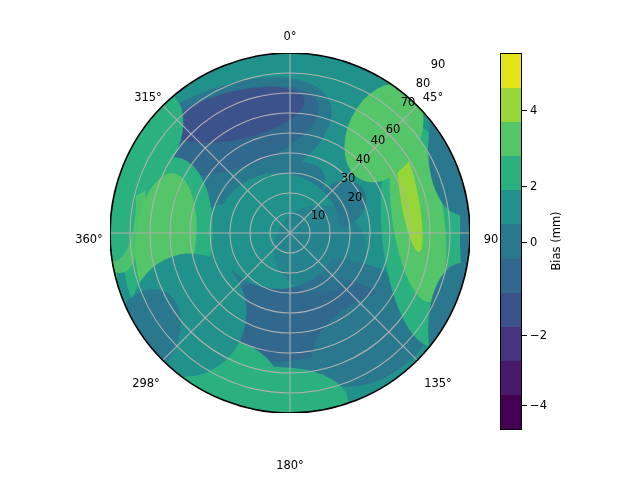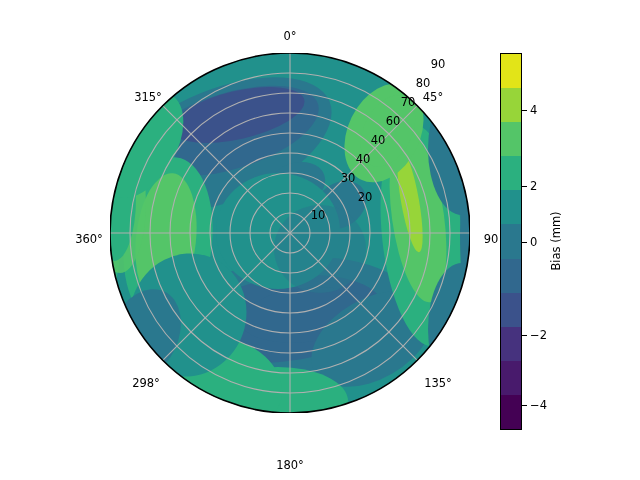--- a/index.html
+++ b/index.html
@@ -202,25 +202,25 @@
     <div class="ang-label" style="left:180px; top:-17px;">0°</div>
     <div class="ang-label" style="left:323px; top:44px;">45°</div>
     <div class="ang-label" style="left:381px; top:186px;">90</div>
     <div class="ang-label" style="left:328px; top:330px;">135°</div>
     <div class="ang-label" style="left:180px; top:412px;">180°</div>
     <div class="ang-label" style="left:36px; top:330px;">298°</div>
     <div class="ang-label" style="left:-21px; top:186px;">360°</div>
     <div class="ang-label" style="left:38px; top:44px;">315°</div>
 
     <div class="rad-label" style="left:208px; top:162px;">10</div>
-    <div class="rad-label" style="left:233px; top:144px;padding-left:44px;">20</div>
+    <div class="rad-label" style="left:223px; top:144px;padding-left:44px;">20</div>
     <div class="rad-label" style="left:238px; top:125px;">30</div>
     <div class="rad-label" style="left:253px; top:106px;">40</div>
     <div class="rad-label" style="left:268px; top:87px;">40</div>
-    <div class="rad-label" style="left:283px; top:68px;">60</div>
+    <div class="rad-label" style="left:283px; top:76px;">60</div>
     <div class="rad-label" style="left:298px; top:49px;">70</div>
     <div class="rad-label" style="left:313px; top:30px;">80</div>
     <div class="rad-label" style="left:328px; top:11px;">90</div>
   </div>
 
   <div id="colorbar-wrap">
     <div id="colorbar">
         <div class="band" style="background: rgb(226, 228, 24); flex: 1 1 0px;"></div>
         <div class="band" style="background: rgb(151, 213, 57); flex: 1 1 0px;"></div>
         <div class="band" style="background: rgb(84, 197, 104); flex: 1 1 0px;"></div>

